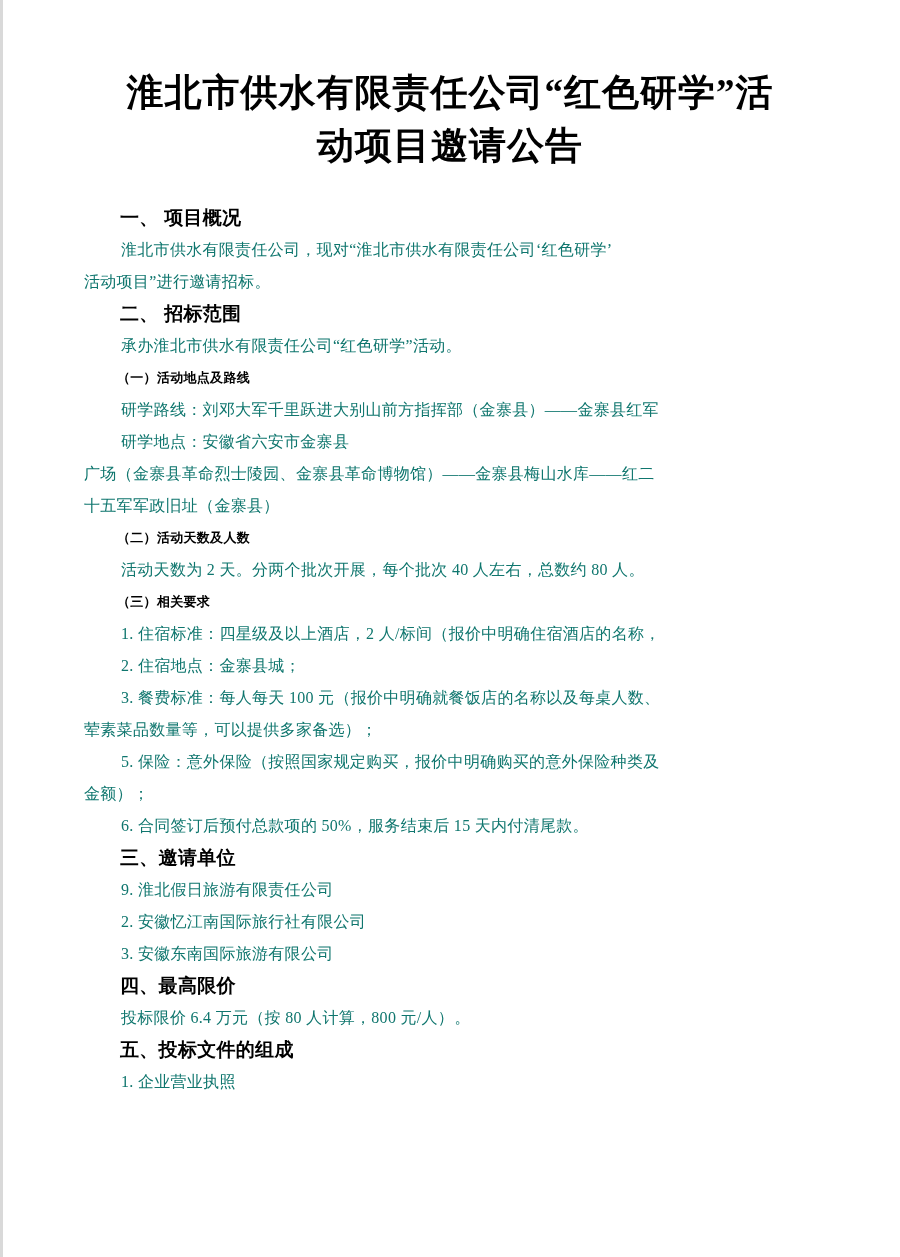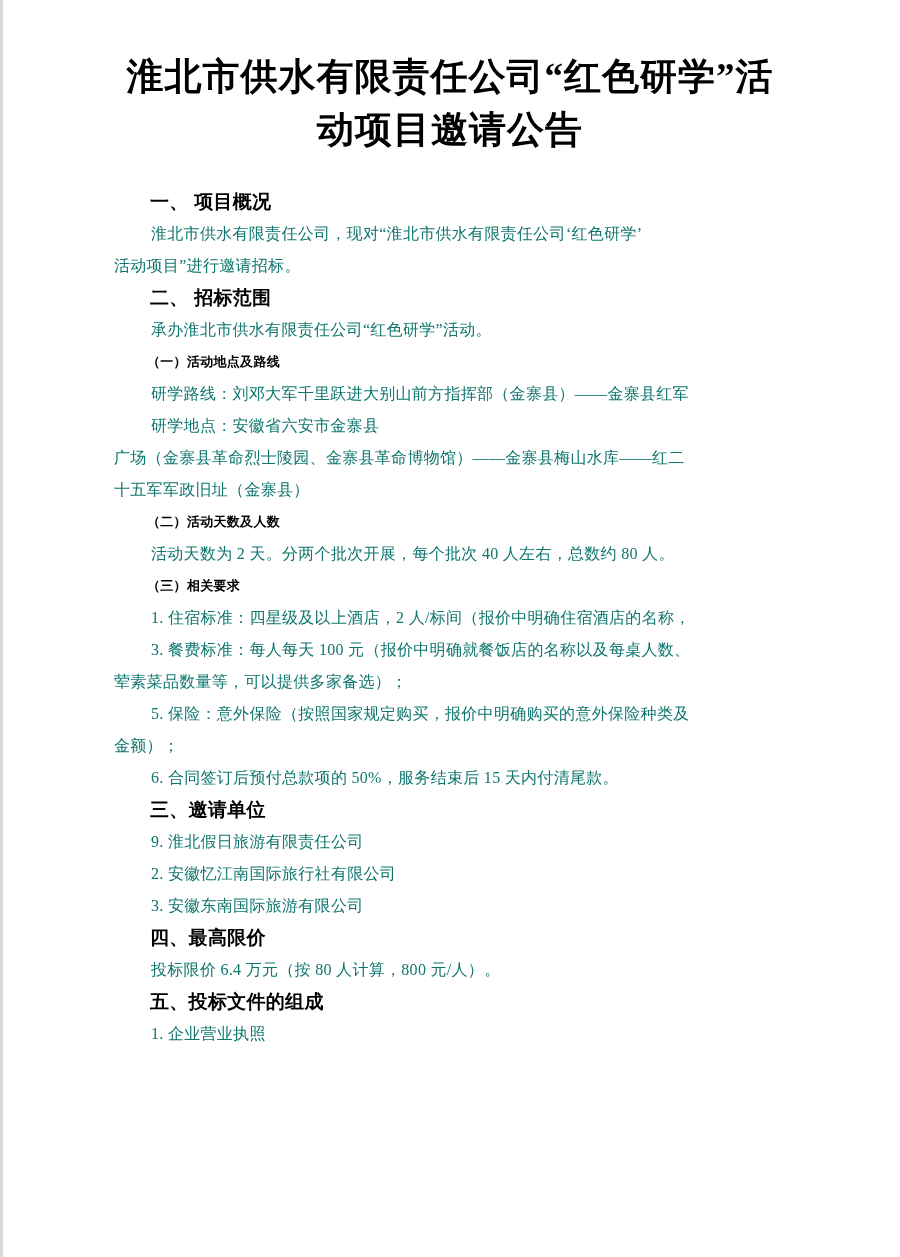--- a/index.html
+++ b/index.html
@@ -18,32 +18,32 @@
   }
   .page-edge {
     position: absolute;
     left: 0;
     top: 0;
     width: 3px;
     height: 100%;
     background: #d9d9d9;
   }
   .doc-title {
-    padding-top: 50px;
+    padding-top: 66px;
     text-align: center;
     font-size: 37px;
     line-height: 53px;
     font-weight: 700;
     color: #000000;
     letter-spacing: 1px;
     font-family: "Liberation Serif", "DejaVu Serif", serif;
   }
   .doc-body {
     margin-top: 30px;
-    padding-left: 114px;
+    padding-left: 84px;
     padding-right: 40px;
   }
   .line {
     font-size: 16px;
     line-height: 32px;
     white-space: nowrap;
     letter-spacing: 0.3px;
     color: #0f766e;
   }
   .line.h1 {
@@ -86,20 +86,21 @@
       <div class="line first">承办淮北市供水有限责任公司“红色研学”活动。</div>
       <div class="line h2">（一）活动地点及路线</div>
       <div class="line first">研学路线：刘邓大军千里跃进大别山前方指挥部（金寨县）——金寨县红军</div>
       <div class="line first">研学地点：安徽省六安市金寨县</div>
       <div class="line cont">广场（金寨县革命烈士陵园、金寨县革命博物馆）——金寨县梅山水库——红二</div>
       <div class="line cont">十五军军政旧址（金寨县）</div>
       <div class="line h2">（二）活动天数及人数</div>
       <div class="line first">活动天数为 2 天。分两个批次开展，每个批次 40 人左右，总数约 80 人。</div>
       <div class="line h2">（三）相关要求</div>
       <div class="line first">1. 住宿标准：四星级及以上酒店，2 人/标间（报价中明确住宿酒店的名称，</div>
+      <div class="line first">2. 住宿地点：金寨县城；</div>
       <div class="line first">3. 餐费标准：每人每天 100 元（报价中明确就餐饭店的名称以及每桌人数、</div>
       <div class="line cont">荤素菜品数量等，可以提供多家备选）；</div>
       <div class="line first">5. 保险：意外保险（按照国家规定购买，报价中明确购买的意外保险种类及</div>
       <div class="line cont">金额）；</div>
       <div class="line first">6. 合同签订后预付总款项的 50%，服务结束后 15 天内付清尾款。</div>
       <div class="line h1">三、邀请单位</div>
       <div class="line first">9. 淮北假日旅游有限责任公司</div>
       <div class="line first">2. 安徽忆江南国际旅行社有限公司</div>
       <div class="line first">3. 安徽东南国际旅游有限公司</div>
       <div class="line h1">四、最高限价</div>

